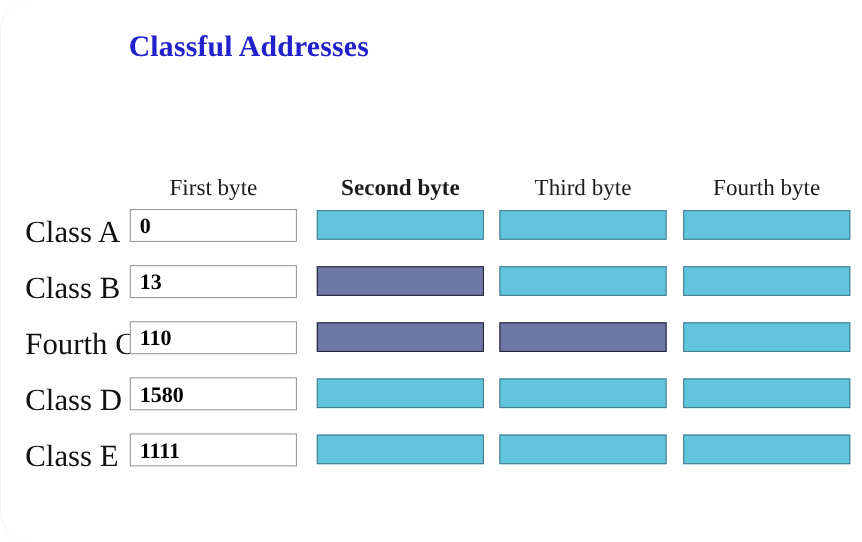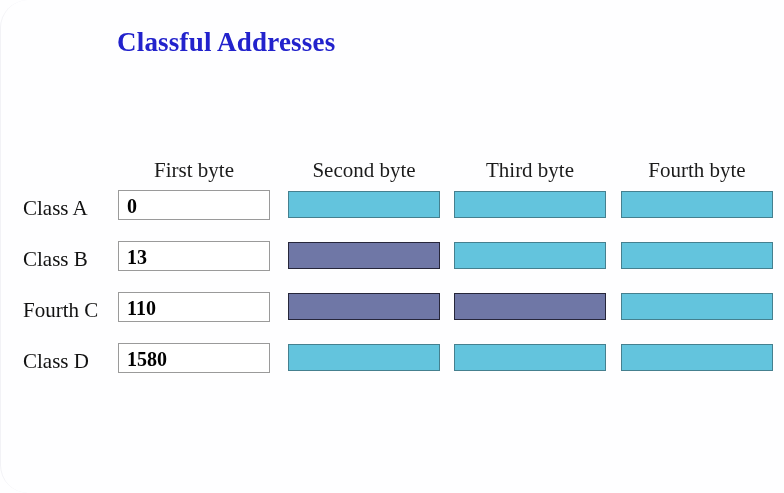--- a/index.html
+++ b/index.html
@@ -60,21 +60,21 @@
 
   .row {
     position: relative;
     height: 51px;
   }
 
   .row-label {
     position: absolute;
     left: 22px;
     top: 6px;
-    font-size: 21px;
+    font-size: 28px;
     color: #111111;
     white-space: nowrap;
     text-align: right;
   }
 
   .prefix-box {
     position: absolute;
     left: 117px;
     top: 0;
     width: 152px;
@@ -119,21 +119,21 @@
 <body>
 
 <div class="page">
 
   <div class="title">Classful Addresses</div>
 
   <div class="table">
 
     <div class="header-row">
       <div class="col-head" style="left:117px; width:152px;">First byte</div>
-      <div class="col-head" style="left:287px; width:152px;">Second byte</div>
+      <div class="col-head" style="left:287px; width:152px;font-weight:bold;">Second byte</div>
       <div class="col-head" style="left:453px; width:152px;">Third byte</div>
       <div class="col-head" style="left:620px; width:152px;">Fourth byte</div>
     </div>
 
     <div class="row">
       <div class="row-label">Class A</div>
       <div class="prefix-box">
         <div class="prefix-text">0</div>
       </div>
       <div class="byte-cell col-2 cyan"></div>
@@ -164,15 +164,24 @@
     <div class="row">
       <div class="row-label">Class D</div>
       <div class="prefix-box">
         <div class="prefix-text">1580</div>
       </div>
       <div class="byte-cell col-2 cyan"></div>
       <div class="byte-cell col-3 cyan"></div>
       <div class="byte-cell col-4 cyan"></div>
     </div>
 
+    <div class="row">
+      <div class="row-label">Class E</div>
+      <div class="prefix-box">
+        <div class="prefix-text">1111</div>
+      </div>
+      <div class="byte-cell col-2 cyan"></div>
+      <div class="byte-cell col-3 cyan"></div>
+      <div class="byte-cell col-4 cyan"></div>
+    </div>
 
   </div>
 </div>
 
 </body></html>

